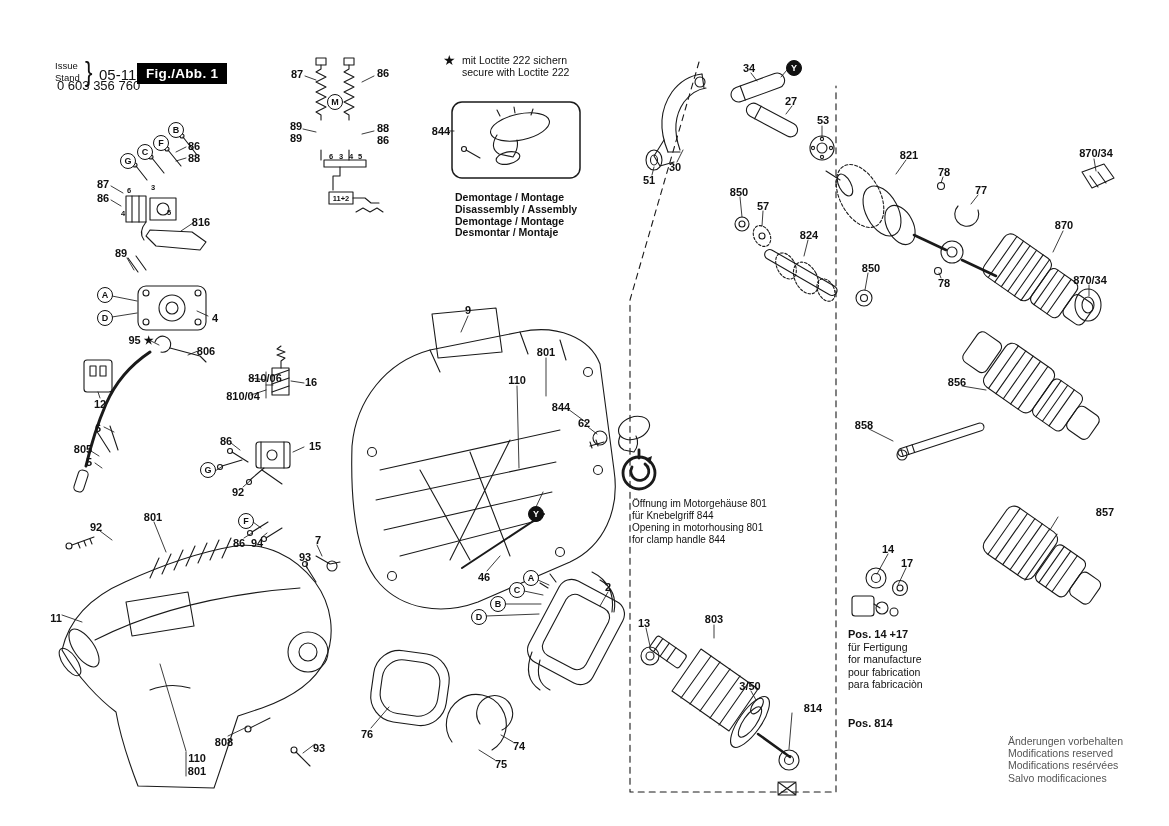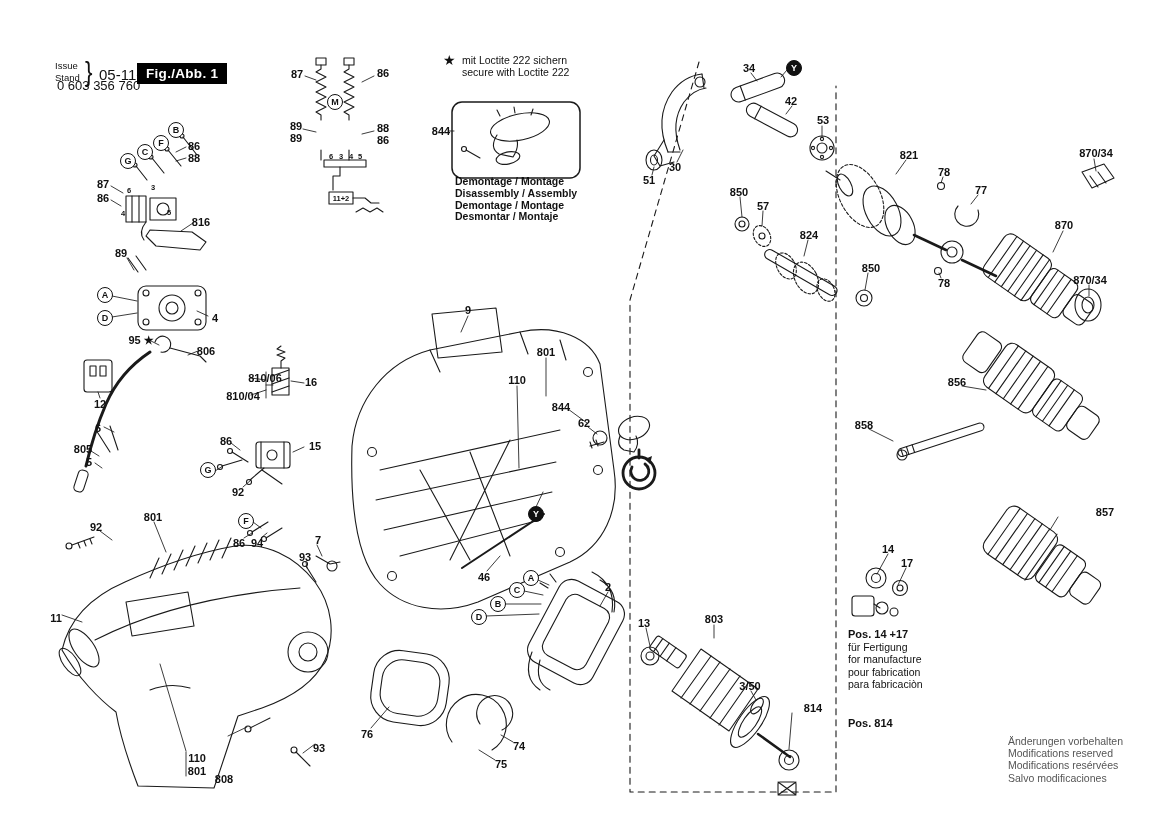--- a/index.html
+++ b/index.html
@@ -22,21 +22,21 @@
   #modifications-note{color:#555;}
   #hdr-part-number{position:absolute;left:57px;top:38px;font-size:13px;margin-top:40px;}
   #hdr-issue{position:absolute;left:55px;top:60px;font-size:9.5px;line-height:11.5px;}
   #hdr-brace{position:absolute;left:84px;top:56px;font-size:28px;font-weight:normal;
              transform:scaleX(.8);}
   #hdr-date{position:absolute;left:99px;top:66px;font-size:15px;}
   #fig-box{position:absolute;left:137px;top:63px;background:#000;color:#fff;font-weight:bold;
            font-size:13.5px;padding:3px 9px;letter-spacing:.3px;}
   #loctite-note{left:462px;top:54px;}
   #loctite-star{position:absolute;left:443px;top:52px;font-size:14px;}
-  #clamp-note{left:455px;top:176px;line-height:11.8px;}
+  #clamp-note{left:455px;top:192px;line-height:11.8px;}
   #opening-note{left:632px;top:498px;font-size:10px;line-height:12px;}
   #pos1417-note{left:848px;top:628px;}
   #pos814-note{left:848px;top:717px;}
   #modifications-note{left:1008px;top:735px;}
 </style>
 </head>
 <body>
 
 <div class="canvas">
 
@@ -407,20 +407,28 @@
 
   <div id="clamp-note" class="note">
     <div id="clamp-lines">
         <div>Demontage / Montage</div>
         <div>Disassembly / Assembly</div>
         <div>Demontage / Montage</div>
         <div>Desmontar / Montaje</div>
       </div>
   </div>
 
+  <div id="opening-note" class="note">
+    <div id="opening-lines">
+        <div>Öffnung im Motorgehäuse 801</div>
+        <div>für Knebelgriff 844</div>
+        <div>Opening in motorhousing 801</div>
+        <div>for clamp handle 844</div>
+      </div>
+  </div>
 
   <div id="pos1417-note" class="note">
     <div class="title">Pos. 14 +17</div>
     <div id="pos1417-lines">
         <div>für Fertigung</div>
         <div>for manufacture</div>
         <div>pour fabrication</div>
         <div>para fabricaciòn</div>
       </div>
   </div>
@@ -465,40 +473,40 @@
       <div class="plabel" style="left: 226px; top: 441px;">86</div>
       <div class="plabel" style="left: 311px; top: 446px; padding-left: 8px;">15</div>
       <div class="plabel" style="left: 238px; top: 492px;">92</div>
       <div class="plabel" style="left: 239px; top: 543px;">86</div>
       <div class="plabel" style="left: 257px; top: 543px;">94</div>
       <div class="plabel" style="left: 318px; top: 540px;">7</div>
       <div class="plabel" style="left: 305px; top: 557px;">93</div>
       <div class="plabel" style="left: 96px; top: 527px;">92</div>
       <div class="plabel" style="left: 153px; top: 517px;">801</div>
       <div class="plabel" style="left: 56px; top: 618px;">11</div>
-      <div class="plabel" style="left: 224px; top: 779px;">808</div>
+      <div class="plabel" style="left: 224px; top: 742px;">808</div>
       <div class="plabel" style="left: 197px; top: 758px;">110</div>
       <div class="plabel" style="left: 197px; top: 771px;">801</div>
       <div class="plabel" style="left: 319px; top: 748px;">93</div>
       <div class="plabel" style="left: 367px; top: 734px;">76</div>
       <div class="plabel" style="left: 501px; top: 764px;">75</div>
       <div class="plabel" style="left: 519px; top: 746px;">74</div>
       <div class="plabel" style="left: 468px; top: 310px;">9</div>
       <div class="plabel" style="left: 546px; top: 352px;">801</div>
       <div class="plabel" style="left: 517px; top: 380px;">110</div>
       <div class="plabel" style="left: 561px; top: 407px;">844</div>
       <div class="plabel" style="left: 584px; top: 423px;">62</div>
       <div class="plabel" style="left: 484px; top: 577px;">46</div>
       <div class="plabel" style="left: 608px; top: 587px;">2</div>
       <div class="plabel" style="left: 644px; top: 623px;">13</div>
       <div class="plabel" style="left: 714px; top: 619px;">803</div>
       <div class="plabel" style="left: 750px; top: 686px;">3/50</div>
       <div class="plabel" style="left: 792px; top: 708px; margin-left: 21px;">814</div>
       <div class="plabel" style="left: 749px; top: 68px;">34</div>
-      <div class="plabel" style="left: 791px; top: 101px;">42</div>
+      <div class="plabel" style="left: 791px; top: 101px;">27</div>
       <div class="plabel" style="left: 823px; top: 120px;">53</div>
       <div class="plabel" style="left: 649px; top: 180px;">51</div>
       <div class="plabel" style="left: 675px; top: 167px;">30</div>
       <div class="plabel" style="left: 739px; top: 192px;">850</div>
       <div class="plabel" style="left: 763px; top: 206px;">57</div>
       <div class="plabel" style="left: 809px; top: 235px;">824</div>
       <div class="plabel" style="left: 871px; top: 268px;">850</div>
       <div class="plabel" style="left: 909px; top: 155px;">821</div>
       <div class="plabel" style="left: 944px; top: 172px;">78</div>
       <div class="plabel" style="left: 981px; top: 190px;">77</div>

